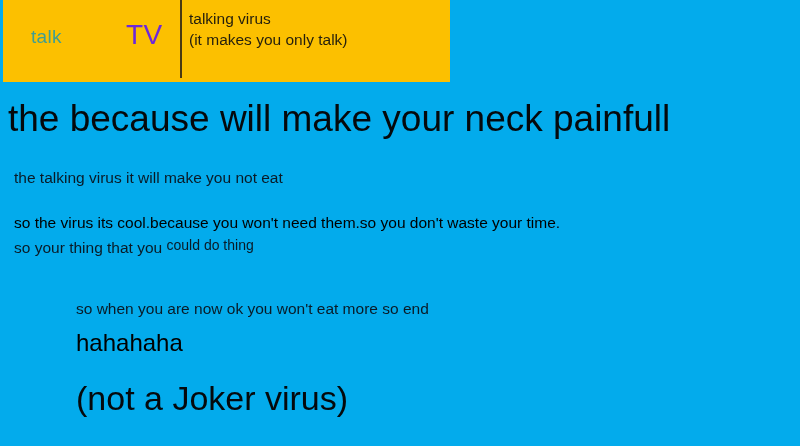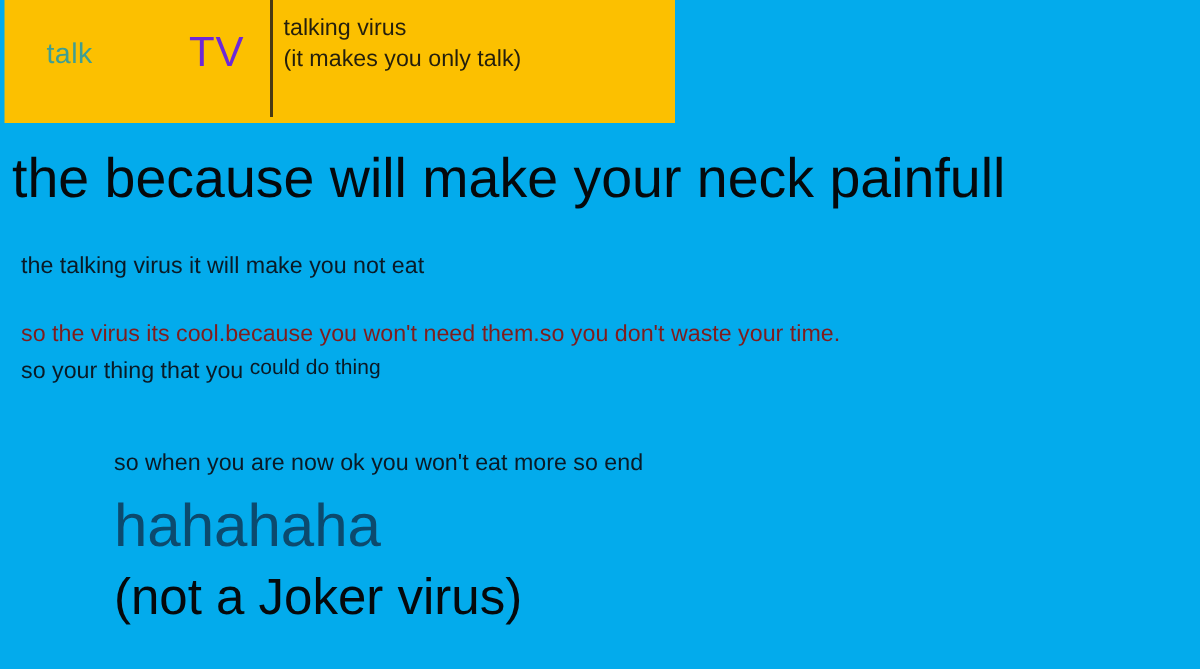--- a/index.html
+++ b/index.html
@@ -102,21 +102,21 @@
     font-size: 15.5px;
     color: #0a1a26;
     white-space: nowrap;
   }
 
   .para-line-1 {
     position: absolute;
     left: 14px;
     top: 214px;
     font-size: 15.5px;
-    color: #7f1d1d;
+    color: #000000;
     white-space: nowrap;
   }
 
   .para-line-2 {
     position: absolute;
     left: 14px;
     top: 239px;
     font-size: 15.5px;
     color: #0a1a26;
     white-space: nowrap;
@@ -133,22 +133,22 @@
     top: 300px;
     font-size: 15.5px;
     color: #0a1a26;
     white-space: nowrap;
   }
 
   .laugh {
     position: absolute;
     left: 76px;
     top: 330px;
-    font-size: 40px;
-    color: #0c4a6e;
+    font-size: 24px;
+    color: #000000;
     line-height: 1.05;
     white-space: nowrap;
   }
 
   .disclaimer {
     position: absolute;
     left: 76px;
     top: 381px;
     font-size: 34px;
     color: #05090c;

